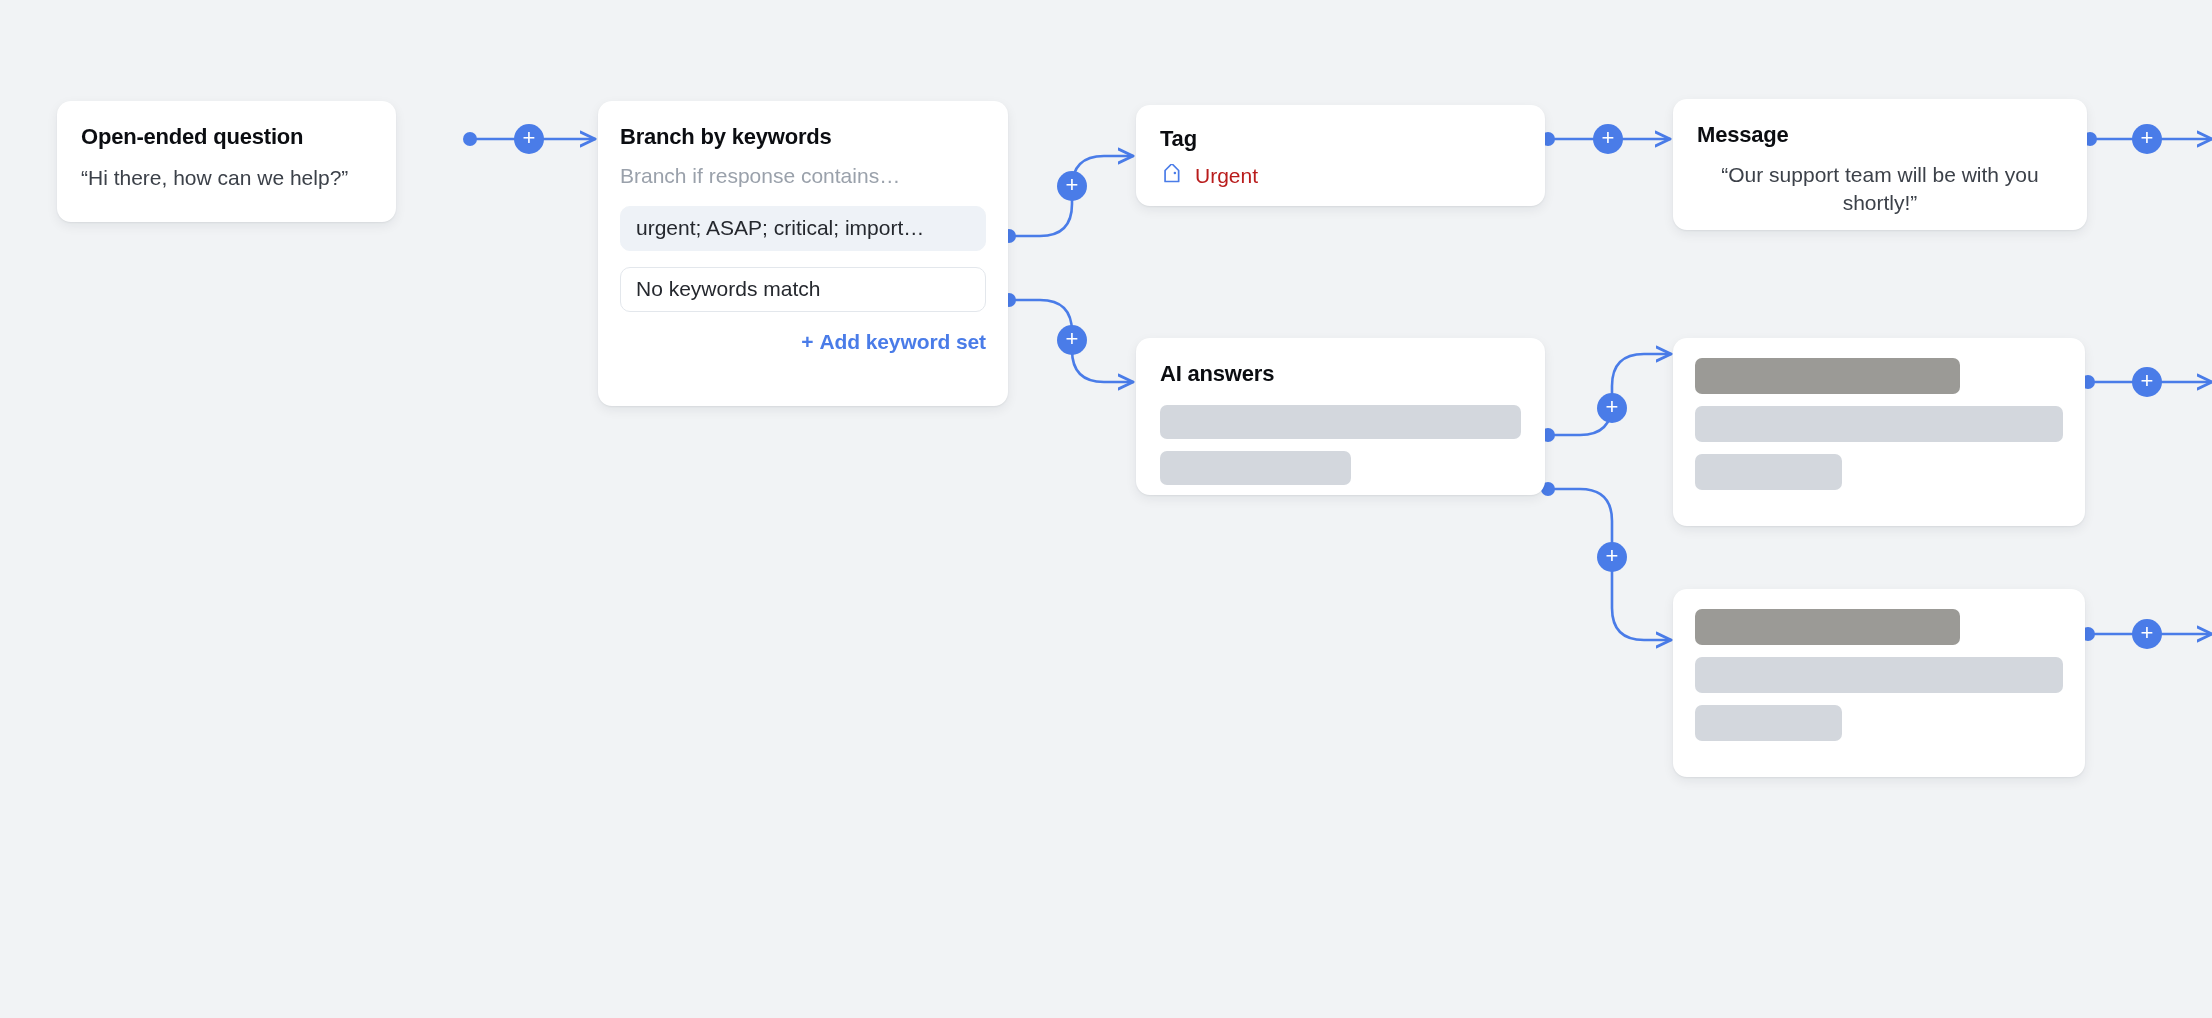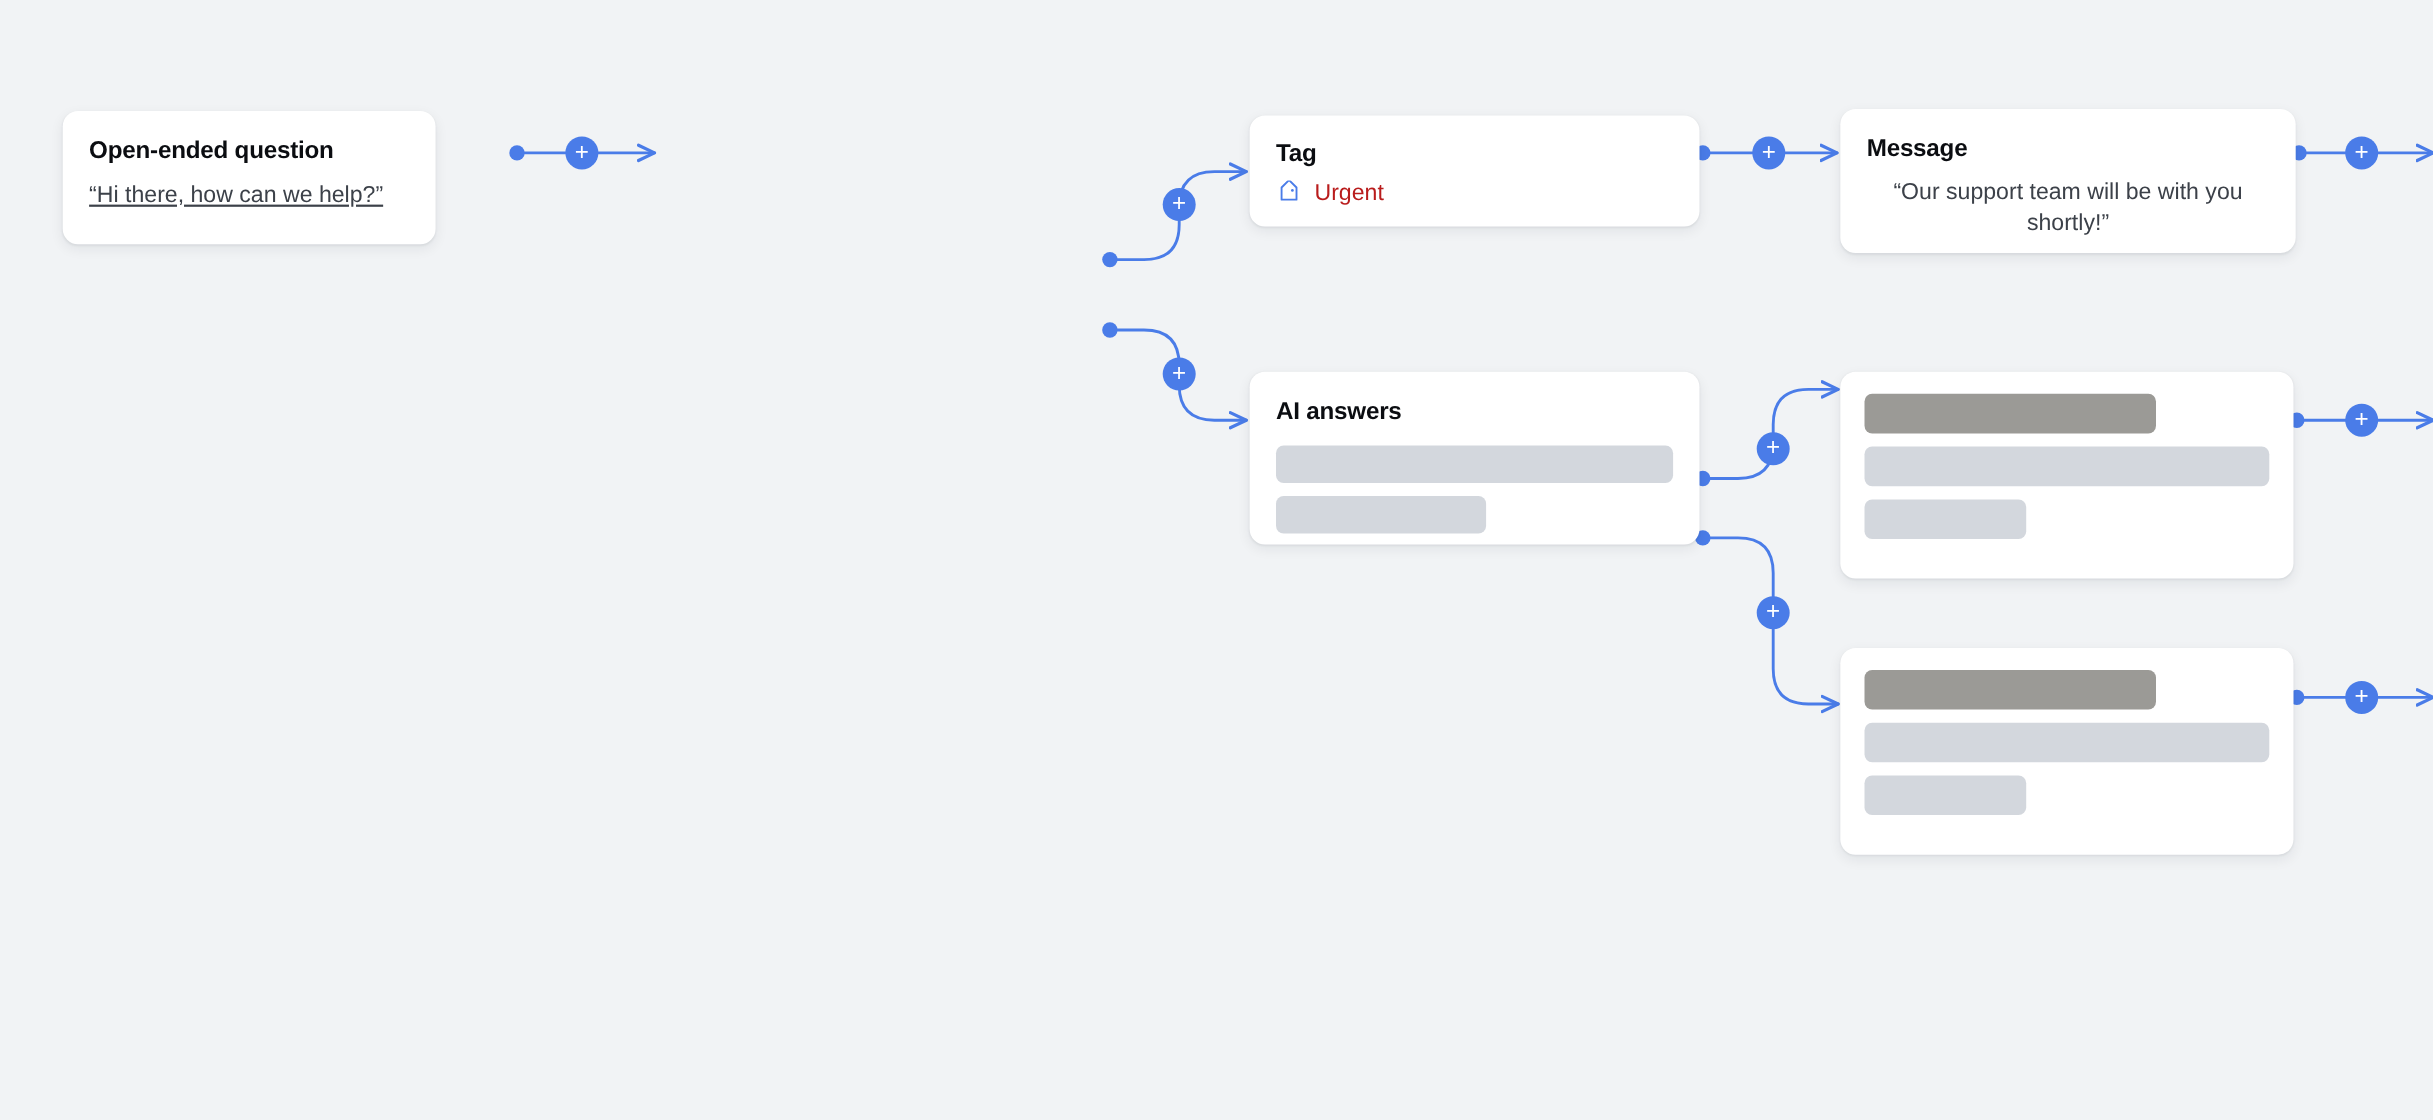--- a/index.html
+++ b/index.html
@@ -59,21 +59,21 @@
   }
 
   .node-sub.muted { color: #9aa1ab; }
 
   
   #node-question {
     left: 57px; top: 101px;
     width: 339px; height: 121px;
     padding: 22px 24px;
   }
-  #node-question .node-sub { margin-top: 13px; text-decoration: underline; }
+  #node-question .node-sub { margin-top: 13px; }
 
   
   #node-branch {
     left: 598px; top: 101px;
     width: 410px; height: 305px;
     padding: 22px 22px 20px 22px;
   }
   #node-branch .node-sub { margin-top: 11px; }
 
   .keyword-chip {
@@ -237,20 +237,32 @@
       <div style="position: absolute; z-index: 4; width: 30px; height: 30px; border-radius: 50%; background: rgb(74, 124, 232); color: rgb(255, 255, 255); display: flex; align-items: center; justify-content: center; font-size: 22px; line-height: 1; font-family: &quot;Liberation Sans&quot;, sans-serif; cursor: pointer; left: 2132px; top: 619px;">
         <span style="position: relative; top: -1.5px;">+</span>
       </div>
     </div>
 
   <div class="node" id="node-question">
     <div class="node-title">Open-ended question</div>
     <div class="node-sub">“Hi there, how can we help?”</div>
   </div>
 
+  <div class="node" id="node-branch">
+    <div class="node-title">Branch by keywords</div>
+    <div class="node-sub muted">Branch if response contains…</div>
+
+    <div class="keyword-chip filled">urgent; ASAP; critical; import…</div>
+
+    <div class="keyword-chip empty">No keywords match</div>
+
+    <div class="add-link">
+      <span class="plus-glyph">+</span><span>Add keyword set</span>
+    </div>
+  </div>
 
   <div class="node" id="node-tag">
     <div class="node-title">Tag</div>
     <div class="tag-row">
       <svg width="24" height="24" viewBox="0 0 24 24" fill="none">
         <path d="M3.2 11.0 L11.0 3.2 L20.6 3.2 L20.6 12.8 L12.8 20.6 Z" transform="rotate(-45 12 12)" stroke="#4a7ce8" stroke-width="1.7" stroke-linejoin="round"></path>
         <circle cx="14.9" cy="9.1" r="1.25" fill="#4a7ce8"></circle>
       </svg>
       <span class="label">Urgent</span>
     </div>

